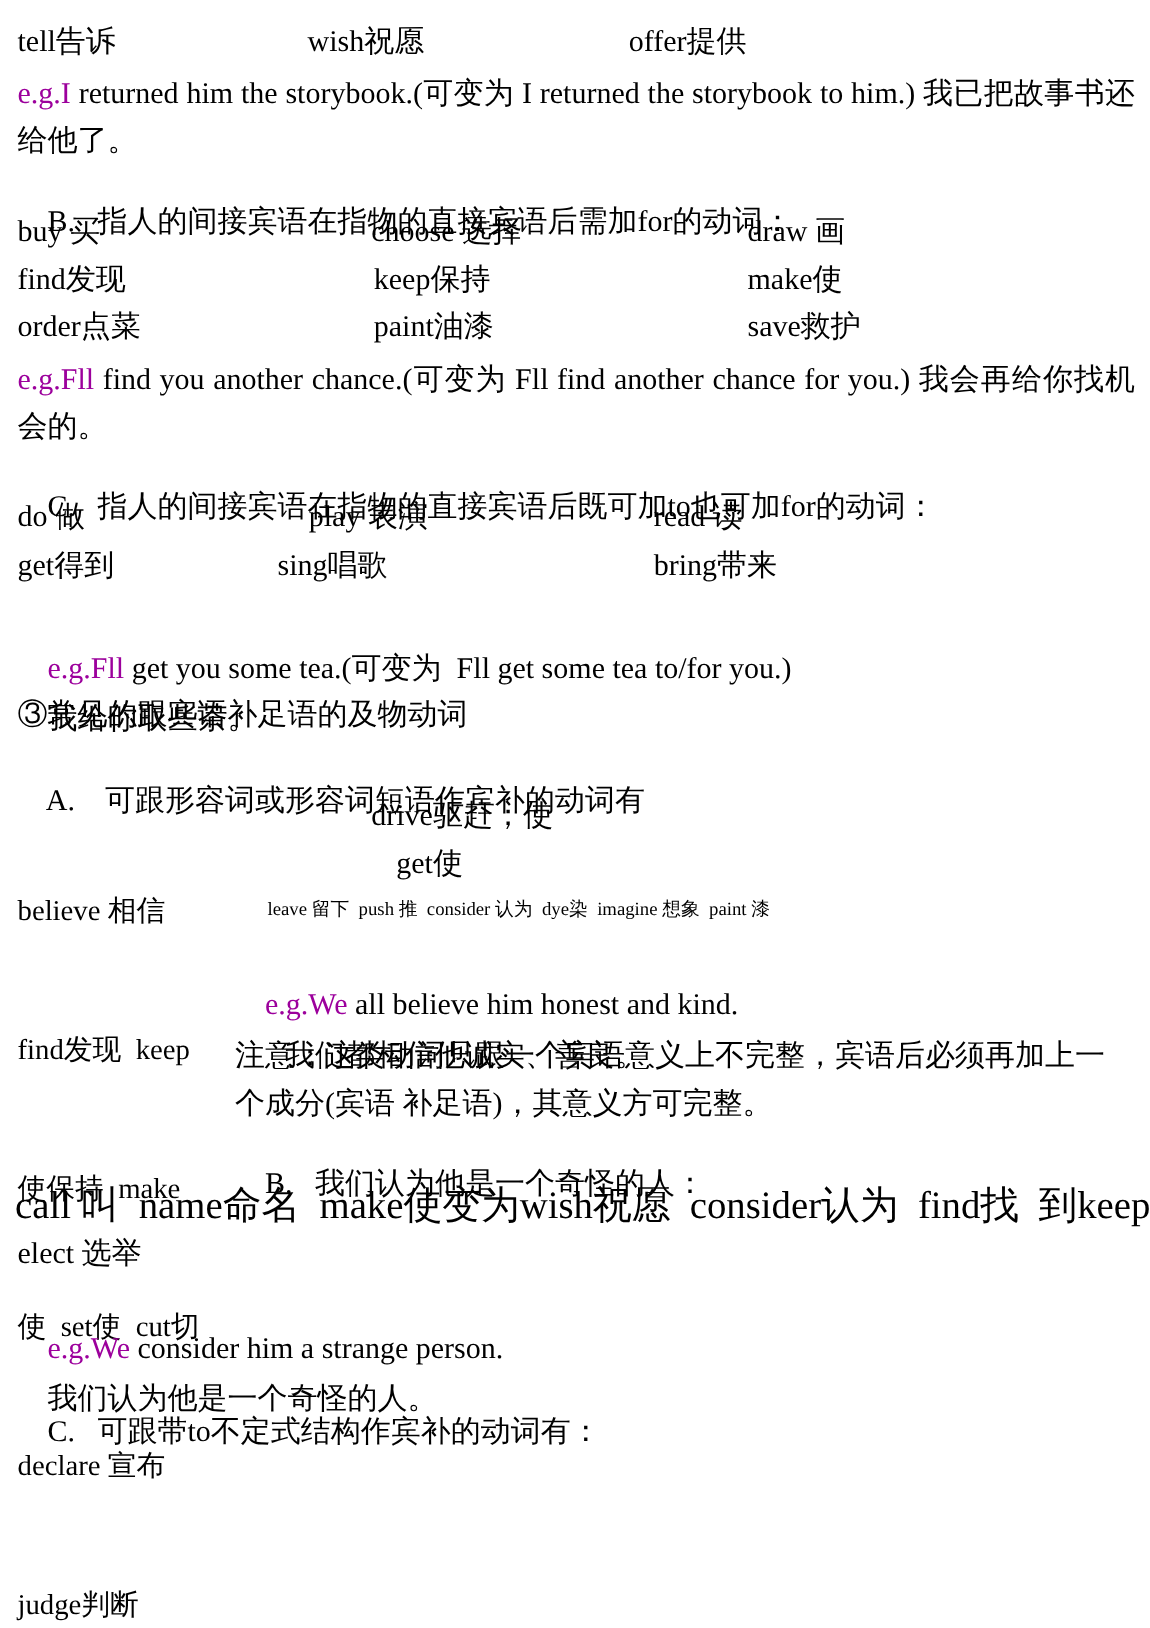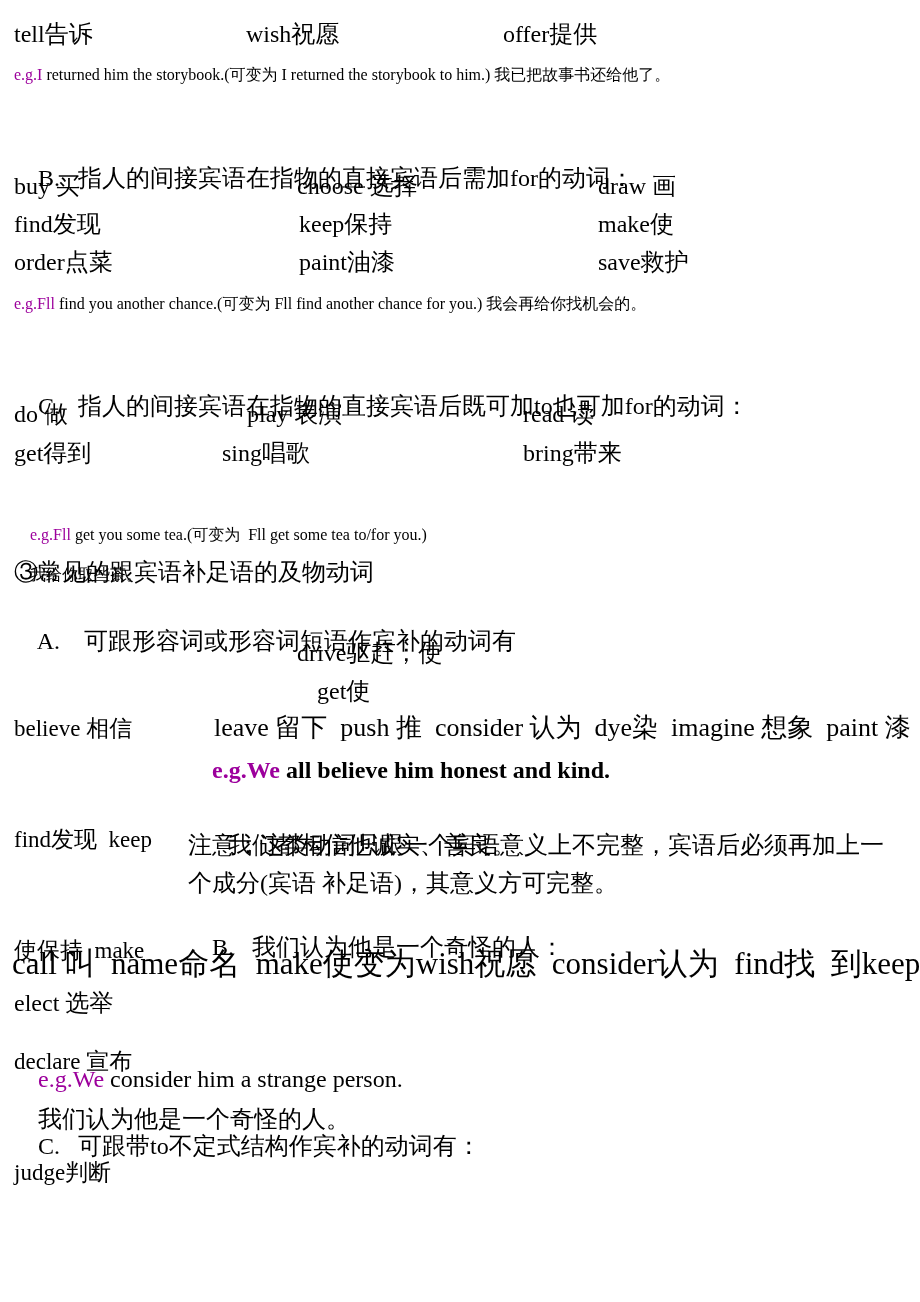--- a/index.html
+++ b/index.html
@@ -41,21 +41,21 @@
   
   .head {
     position: absolute;
     white-space: pre;
     font-size: 24px;
     line-height: 30px;
   }
   
   .para {
     position: absolute;
-    font-size: 16px;
+    font-size: 24px;
     line-height: 38px;
     text-align: justify;
   }
   
   .leftcol {
     position: absolute;
     white-space: pre;
     font-size: 23px;
     line-height: 37px;
   }
@@ -130,29 +130,30 @@
   <div class="head" style="top:557px; left:14px;">③常见的跟宾语补足语的及物动词</div>
 
   <div class="head" style="top:596px; left:14px;">
     <span>A.</span><span>&nbsp;&nbsp;&nbsp;&nbsp;</span><span>可跟形容词或形容词短语作宾补的动词有</span>
   </div>
 
   <div class="leftcol" style="top:636px; left:14px; width:185px;">
     <div>believe 相信</div>
     <div>find发现  keep</div>
     <div>使保持  make</div>
+    <div>使  set使  cut切</div>
     <div>declare 宣布</div>
     <div>judge判断</div>
   </div>
 
   <div class="rightblk nowrap" style="top:634px; left:297px;">drive驱赶；使</div>
   <div class="rightblk nowrap" style="top:672px; left:317px;text-align:center;">get使</div>
-  <div class="rightblk nowrap" style="top:709px; left:214px; font-size:26px;">leave 留下  push 推  consider 认为  dye染  imagine 想象  paint 漆</div>
+  <div class="rightblk nowrap" style="top:709px; left:214px; font-size:15px;">leave 留下  push 推  consider 认为  dye染  imagine 想象  paint 漆</div>
 
-  <div class="rightblk nowrap" style="top:713px; left:188px;font-weight:bold;">
+  <div class="rightblk nowrap" style="top:747px; left:188px;">
     <span class="eg">e.g.</span><span class="eg">We</span><span> all believe him honest and kind.</span>
   </div>
   <div class="rightblk nowrap" style="top:788px; left:204px;">
     <span>我们都相信他诚实、善良。</span>
   </div>
 
   <div class="rightblk" style="top:826px; left:188px; width:714px; text-indent:0;">注意：这类动词只跟一个宾语意义上不完整，宾语后必须再加上一个成分(宾语  补足语)，其意义方可完整。</div>
 
   <div class="head" style="top:902px; left:188px;">
     <span>B.</span><span>&nbsp;&nbsp;&nbsp;</span><span>我们认为他是一个奇怪的人：</span>

